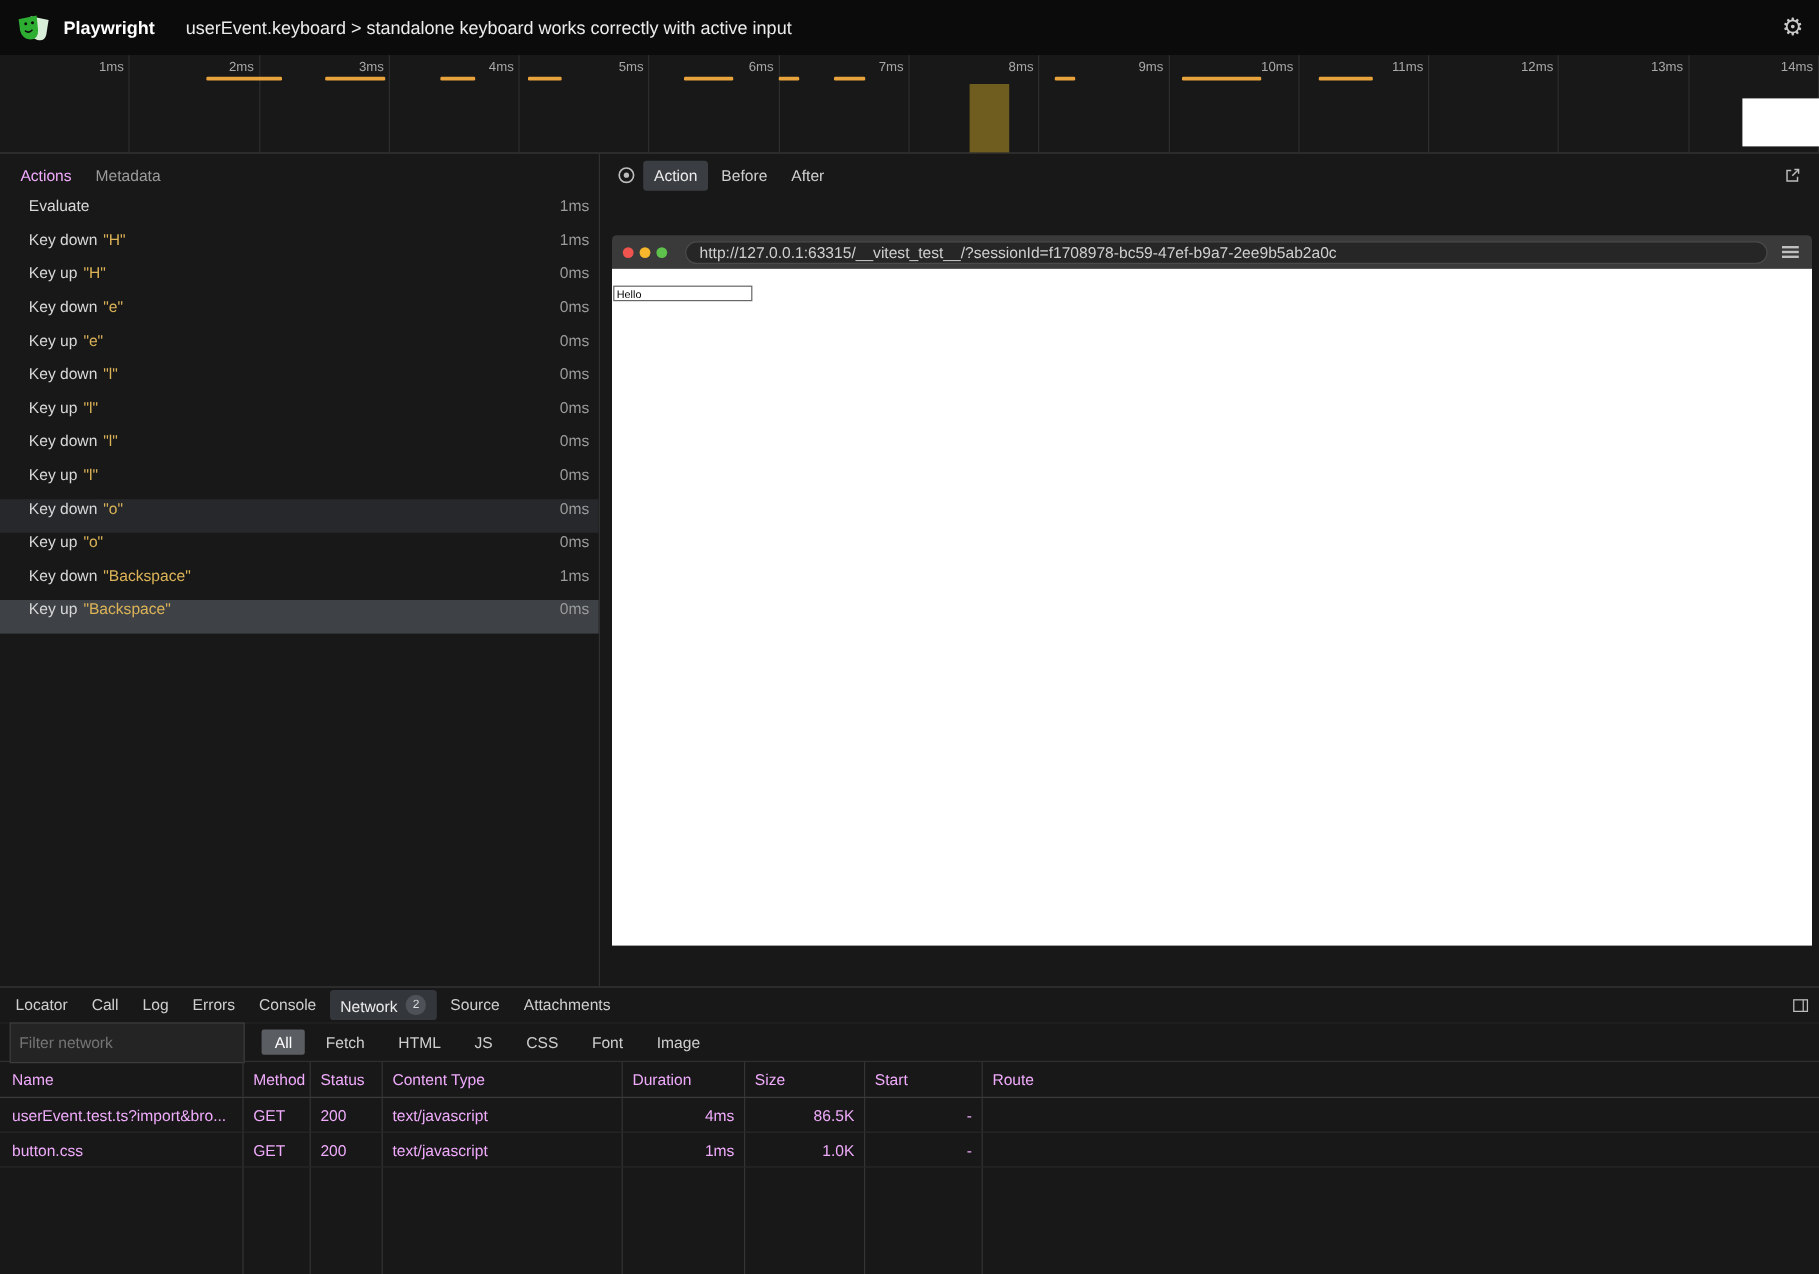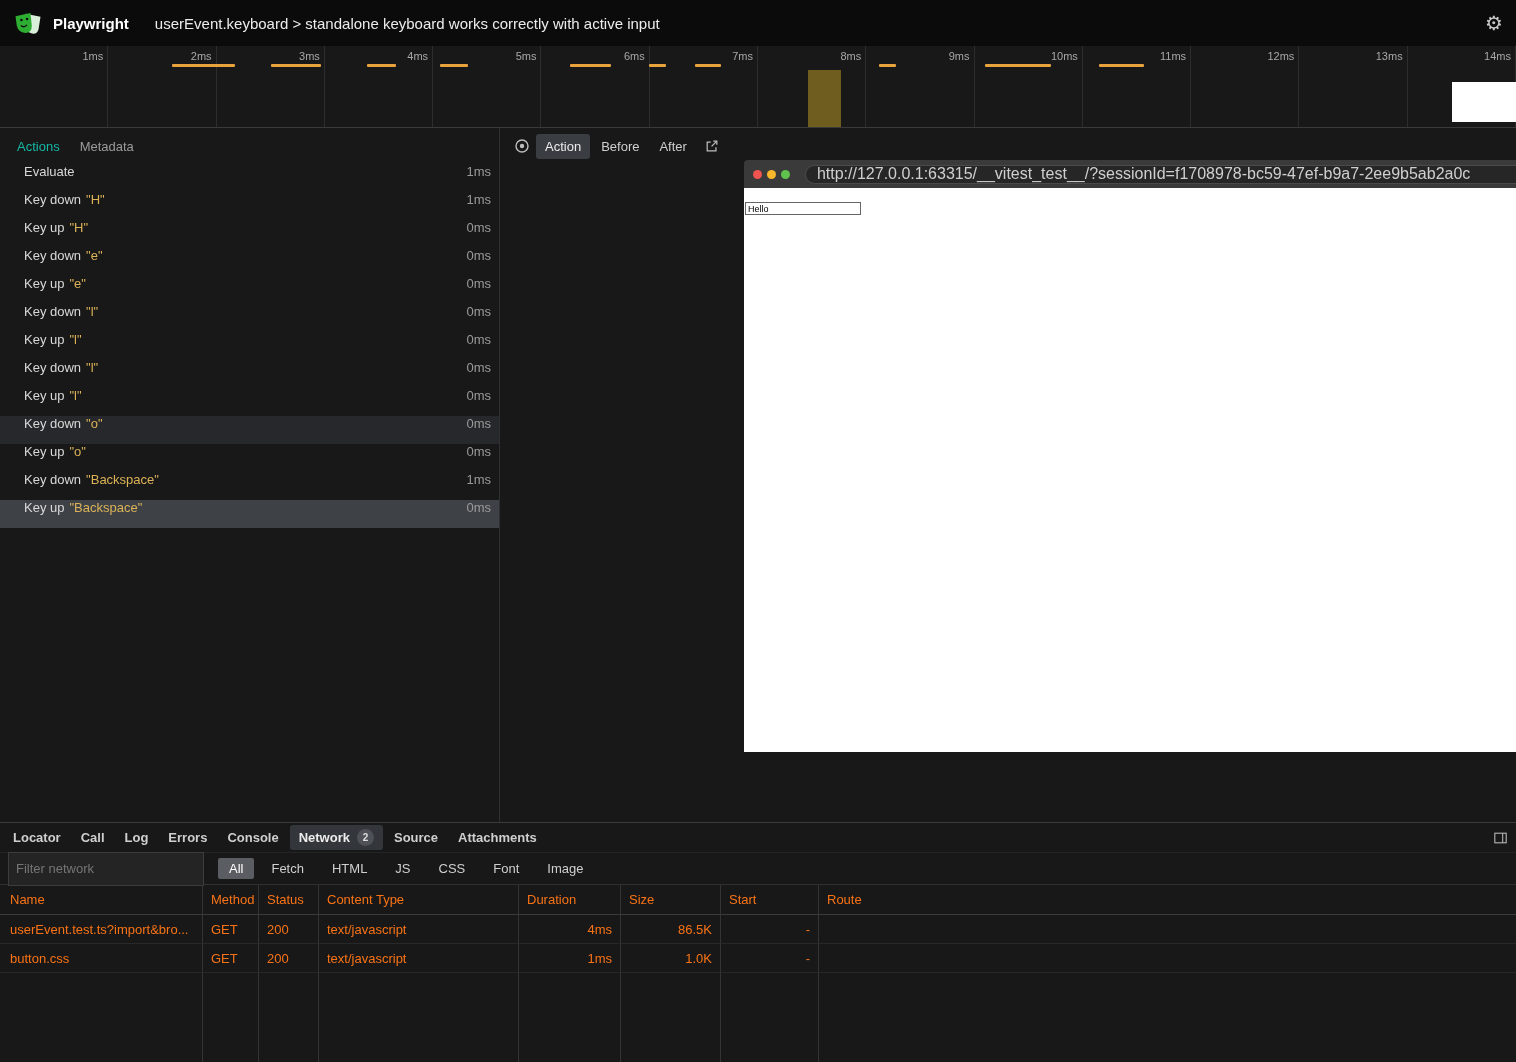--- a/index.html
+++ b/index.html
@@ -22,62 +22,62 @@
   .tl-label { position:absolute; right:4px; top:4px; font-size:11px; color:#a8a8a8; }
   .tl-bar { position:absolute; height:3px; top:18px; background:#e8a33d; border-radius:1px; }
   .tl-selected { position:absolute; top:24px; height:57px; background:#6f5d20; }
   .tl-thumb { position:absolute; background:#ffffff; }
 
   
   .main { flex:1; display:flex; min-height:0; }
   .left-panel { width:500px; border-right:1px solid #303030; display:flex; flex-direction:column; flex:none; background:#181818; }
   .panel-tabs { height:36px; display:flex; align-items:center; padding-left:8px; gap:2px; flex:none; }
   .panel-tab { padding:5px 9px; color:#9a9a9a; cursor:pointer; border-radius:3px; }
-  .panel-tab.selected { color:#14b8a6; }
+  .panel-tab.selected { color:#f0abfc; }
   .action-list { flex:1; overflow:hidden; }
   .action-row { height:28px; display:flex; align-items:flex-start; padding:0 8px 0 24px; cursor:pointer; }
   .action-row.hovered { background:#26282b; }
   .action-row.selected { background:#3e4246; }
   .action-title { flex:1; white-space:nowrap; color:#d8d8d8; }
   .key-value { color:#dcb357; margin-left:5px; }
   .action-duration { color:#9a9a9a; }
 
   
-  .right-panel { flex:1; display:flex; flex-direction:row; min-width:0; background:#181818; }
+  .right-panel { flex:1; display:flex; flex-direction:column; min-width:0; background:#181818; }
   .rp-toolbar { height:36px; display:flex; align-items:center; padding:0 10px; gap:2px; flex:none; }
   .icon-btn { display:flex; align-items:center; justify-content:center; width:24px; height:24px; cursor:pointer; }
   .rp-tab { padding:5px 9px; color:#cfcfcf; cursor:pointer; border-radius:3px; }
   .rp-tab.selected { background:#3a3d41; color:#ececec; }
   .rp-spacer { flex:1; }
   .snapshot { margin:32px 6px 0 10px; width:1000px; flex:none; }
   .chrome { height:28px; background:#3a3a3a; display:flex; align-items:center; border-radius:4px 4px 0 0; padding:0 9px; }
   .dot { width:9px; height:9px; border-radius:50%; margin-right:5px; flex:none; cursor:pointer; }
   .dot-red { background:#f0544f; }
   .dot-yellow { background:#f8b62c; }
   .dot-green { background:#5fc24c; }
-  .url-bar { flex:1; height:19px; background:#262626; border:1px solid #4a4a4a; border-radius:10px; margin:0 10px 0 10px; display:flex; align-items:center; padding:0 11px; font-size:16px; color:#cfcfcf; white-space:nowrap; overflow:hidden; }
+  .url-bar { flex:1; height:19px; background:#262626; border:1px solid #4a4a4a; border-radius:10px; margin:0 10px 0 10px; display:flex; align-items:center; padding:0 11px; font-size:13px; color:#cfcfcf; white-space:nowrap; overflow:hidden; }
   .menu-icon { width:14px; height:2px; background:#c0c0c0; box-shadow:0 -4px 0 #c0c0c0, 0 4px 0 #c0c0c0; margin:0 2px; }
   .page { height:564px; background:#ffffff; position:relative; }
   .page-input { position:absolute; left:1px; top:14px; width:116px; height:13px; border:1px solid #666; font-size:9px; font-family:"Liberation Sans",sans-serif; padding:0 2px; color:#000; background:#fff; outline:none; }
 
   
   .bottom-panel { height:240px; border-top:1px solid #3a3a3a; display:flex; flex-direction:column; flex:none; background:#181818; }
   .bp-tabs { height:30px; display:flex; align-items:center; padding-left:4px; gap:2px; flex:none; border-bottom:1px solid #242424; }
-  .bp-tab { padding:4px 9px; color:#cfcfcf; display:flex; align-items:center; gap:7px; cursor:pointer; border-radius:3px;font-weight:bold; }
+  .bp-tab { padding:4px 9px; color:#cfcfcf; display:flex; align-items:flex-end; gap:7px; cursor:pointer; border-radius:3px; }
   .bp-tab.selected { background:#33363a; color:#ececec; }
   .badge { width:17px; height:17px; border-radius:50%; background:#4e5157; color:#ddd; font-size:10px; display:flex; align-items:center; justify-content:center; }
   .bp-tabs-spacer { flex:1; }
   .bp-filter { height:32px; display:flex; align-items:center; padding-left:8px; flex:none; border-bottom:1px solid #303030; }
   .filter-input { width:196px; height:34px; background:#242424; border:1px solid #3c3c3c; color:#ccc; padding:0 7px; font-size:13px; outline:none; }
   .filter-btn { padding:3px 11px; color:#cfcfcf; cursor:pointer; border-radius:2px; margin-left:6px; }
   .filter-btn.selected { background:#5a5d61; color:#fff; }
   .filter-btn:first-of-type { margin-left:14px; }
 
   .net-table { flex:1; display:grid; grid-template-columns:202px 56px 60px 200px 102px 100px 98px 1fr; grid-template-rows:30px 29px 29px 1fr; min-height:0; }
-  .cell { display:flex; align-items:center; padding:0 8px; border-bottom:1px solid #282828; white-space:nowrap; overflow:hidden; color:#f97316;text-align:center; }
+  .cell { display:flex; align-items:center; padding:0 8px; border-bottom:1px solid #282828; white-space:nowrap; overflow:hidden; color:#f0abfc;text-align:center; }
   .cell.c0 { padding-left:10px; }
   .cell.bl { border-left:1px solid #343434; }
   .cell.hdr { border-bottom:1px solid #3c3c3c; }
   .cell.num { justify-content:flex-end; }
   .cell.filler { border-bottom:none; }
 </style>
 </head>
 <body>
 
 <div class="app">

